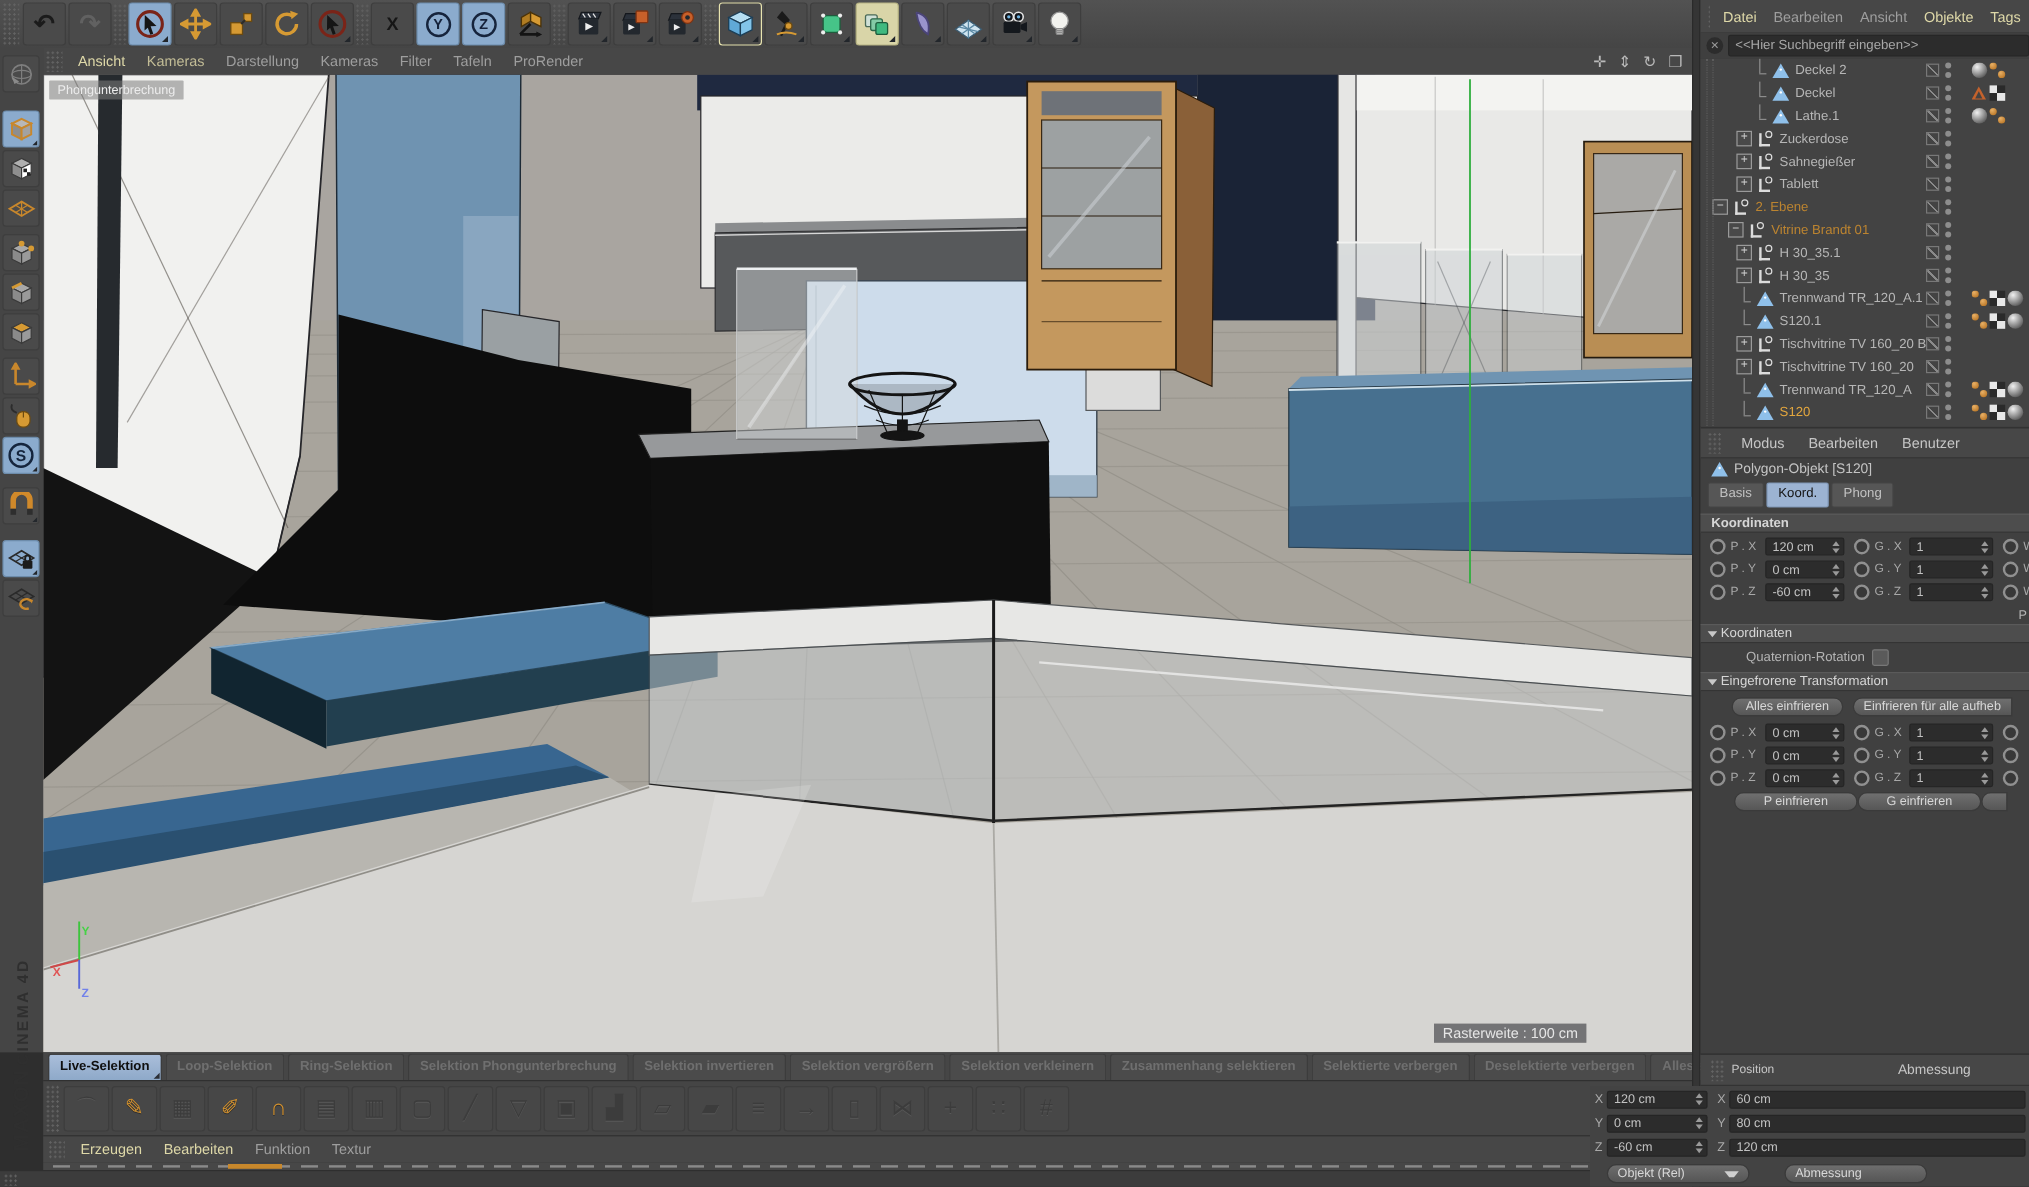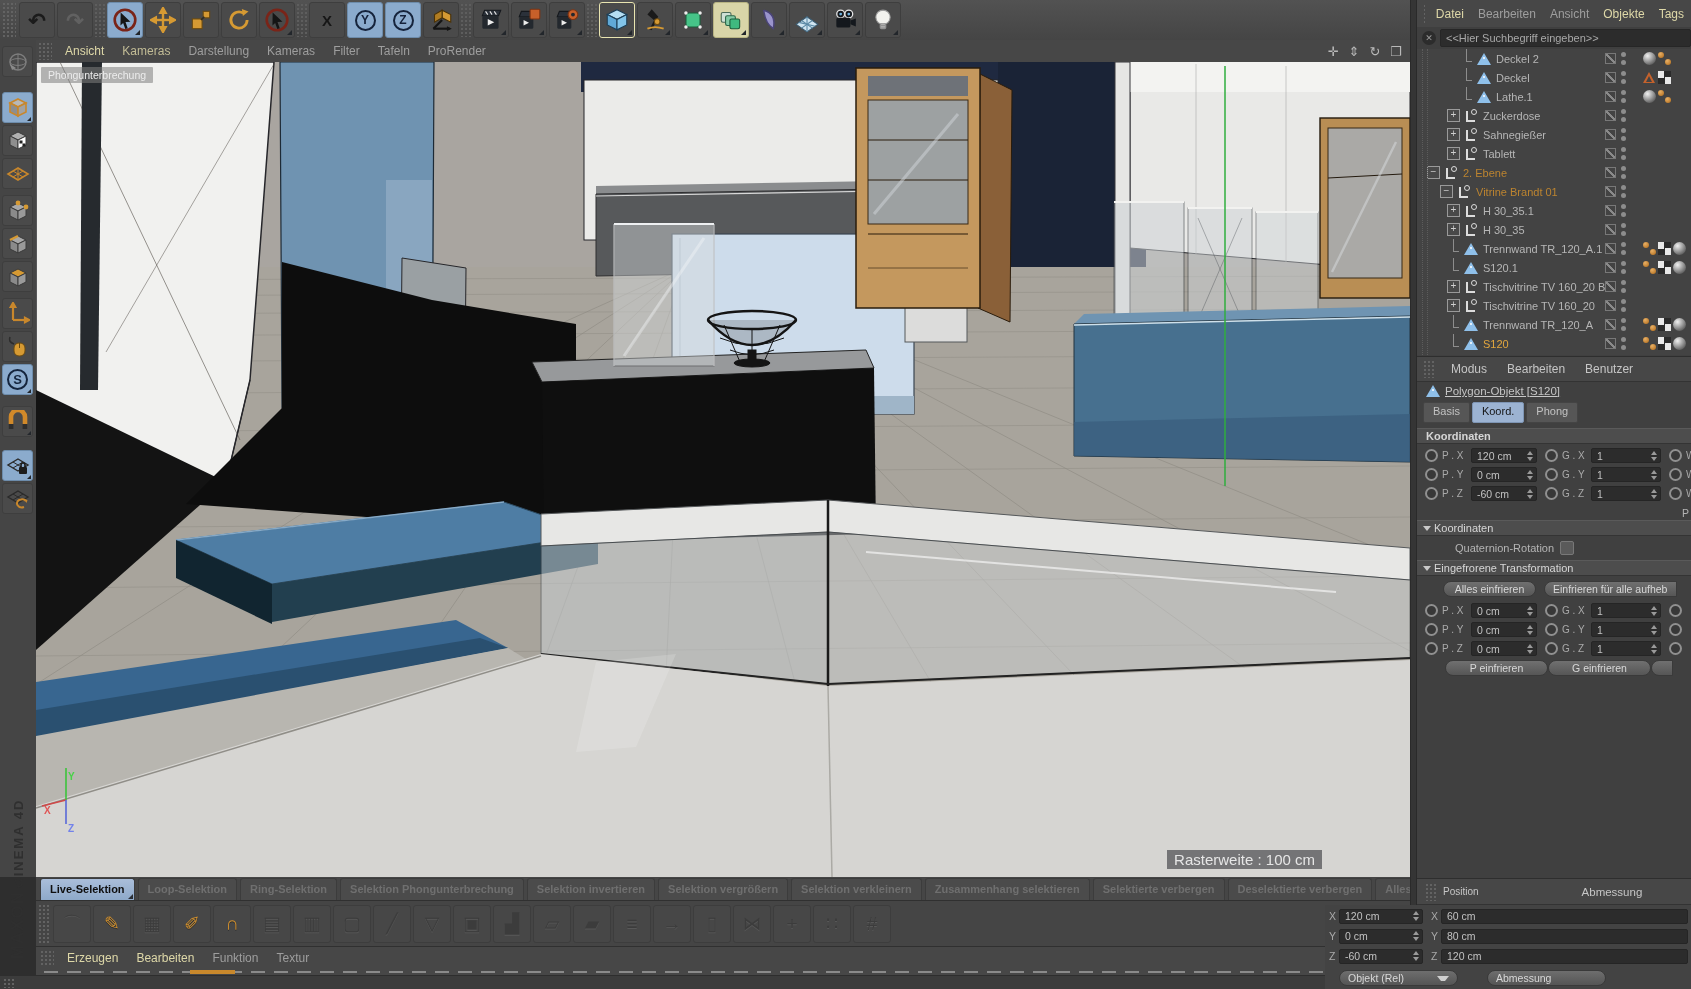--- a/index.html
+++ b/index.html
@@ -41,21 +41,21 @@
               border-bottom:1px solid #303030;display:flex;align-items:center;}
   #vp-menubar .grip{width:14px;height:18px;margin:0 4px 0 2px;}
   .menu-item{margin:0 9px;font-size:12px;white-space:nowrap;}
   .tone-bright{color:#ded8a8;} .tone-mid{color:#c2bc96;} .tone-dim{color:#9e9e9e;} .tone-plain{color:#c6c6c6;}
   #vp-navicons{margin-left:auto;margin-right:8px;display:flex;gap:10px;color:#b9b9b9;font-size:13px;}
   #vp-canvas-wrap{position:absolute;left:0;top:22px;width:1374px;height:815px;border:0;overflow:hidden;}
   #vp-canvas-wrap svg{display:block;}
   .vp-chip{position:absolute;left:5px;top:5px;background:rgba(125,125,125,.55);color:#ececec;
            font-size:10.5px;padding:2px 7px;border-radius:1px;}
   .vp-gridlabel{position:absolute;right:88px;bottom:8px;background:rgba(88,88,92,.78);color:#e6e6e6;
-           font-size:15px;padding:1px 7px;}
+           font-size:12px;padding:1px 7px;}
   .vp-axis{position:absolute;left:8px;bottom:34px;width:60px;height:72px;}
   .vp-axis span{position:absolute;font-size:10px;font-weight:bold;}
   .ax-y{left:24px;top:0;color:#46d246;} .ax-x{left:0px;top:34px;color:#e05555;} .ax-z{left:24px;top:52px;color:#7282ea;}
 
   
   #tab-row{left:36px;top:877px;width:1374px;height:24px;background:#464646;border-bottom:1px solid #303030;
            display:flex;align-items:flex-end;box-sizing:border-box;}
   #tab-row .grip{width:10px;height:20px;margin:0 2px 2px 2px;}
   .sel-tab{height:21px;line-height:21px;padding:0 9px;margin-right:3px;font-size:11px;white-space:nowrap;
            background:#4b4b4b;border:1px solid #3c3c3c;border-bottom:none;border-radius:3px 3px 0 0;color:#6f6f6f;position:relative;}
@@ -130,21 +130,21 @@
   .tag-phong::before{content:"";position:absolute;left:0;top:1px;width:0;height:0;
       border-left:6.5px solid transparent;border-right:6.5px solid transparent;border-bottom:11px solid #c4622c;}
   .tag-phong::after{content:"";position:absolute;left:3px;top:5px;width:0;height:0;
       border-left:3.5px solid transparent;border-right:3.5px solid transparent;border-bottom:6px solid #434343;}
   .tag-uvw{background:conic-gradient(#2a2a2a 0 90deg,#e8e8e8 90deg 180deg,#2a2a2a 180deg 270deg,#e8e8e8 270deg);}
 
   
   #am-menubar{position:absolute;left:0;top:356px;width:100%;height:24px;background:#474747;
       border-top:1px solid #2e2e2e;border-bottom:1px solid #333;display:flex;align-items:center;}
   #am-menubar .grip{width:12px;height:18px;margin:0 6px 0 6px;}
-  #am-title{position:absolute;left:0;top:380px;width:100%;height:22px;display:flex;align-items:center;text-decoration:underline;}
+  #am-title{position:absolute;left:0;top:380px;width:100%;height:22px;display:flex;align-items:center;}
   #am-title .oicon{margin-left:8px;}
   #am-title .ttl{font-size:11.5px;color:#c4c4c4;}
   #am-tabs{position:absolute;left:6px;top:402px;width:100%;height:21px;display:flex;gap:2px;}
   .am-tab{padding:2px 9px;font-size:11px;background:#565656;border:1px solid #444;color:#c2c2c2;border-radius:2px;}
   .am-tab.active{background:#9cb3d2;color:#141414;border-color:#7e95b4;}
   .sec-hd{position:absolute;left:0;width:100%;height:16px;background:#4d4d4d;border-top:1px solid #5a5a5a;
       border-bottom:1px solid #343434;font-size:11px;color:#d6d6d6;display:flex;align-items:center;box-sizing:border-box;}
   .sec-hd .tri{width:0;height:0;border-left:4px solid transparent;border-right:4px solid transparent;
       border-top:5px solid #c8c8c8;margin:0 3px 0 6px;}
   .sec-hd.noarrow{padding-left:9px;font-weight:bold;}

